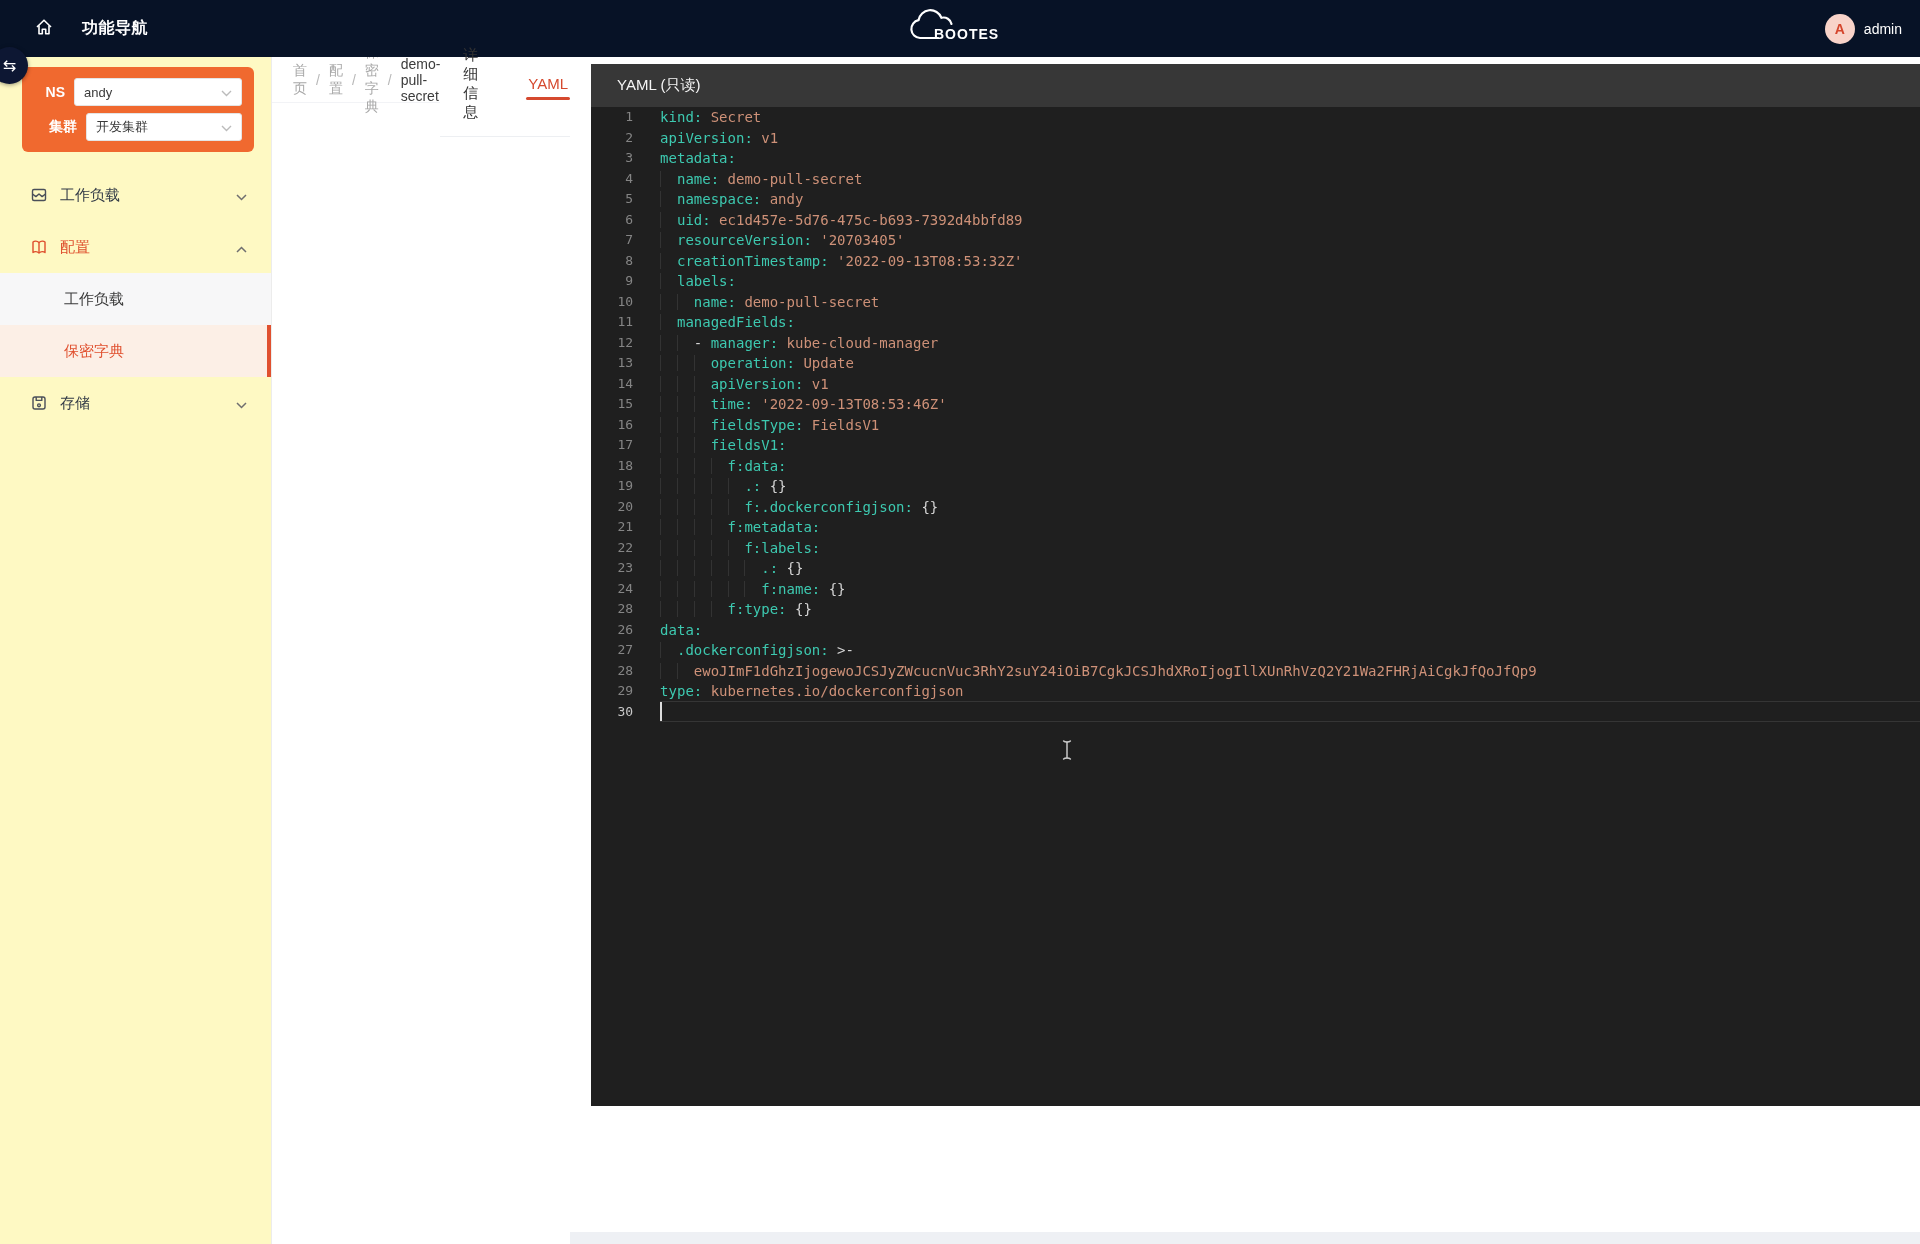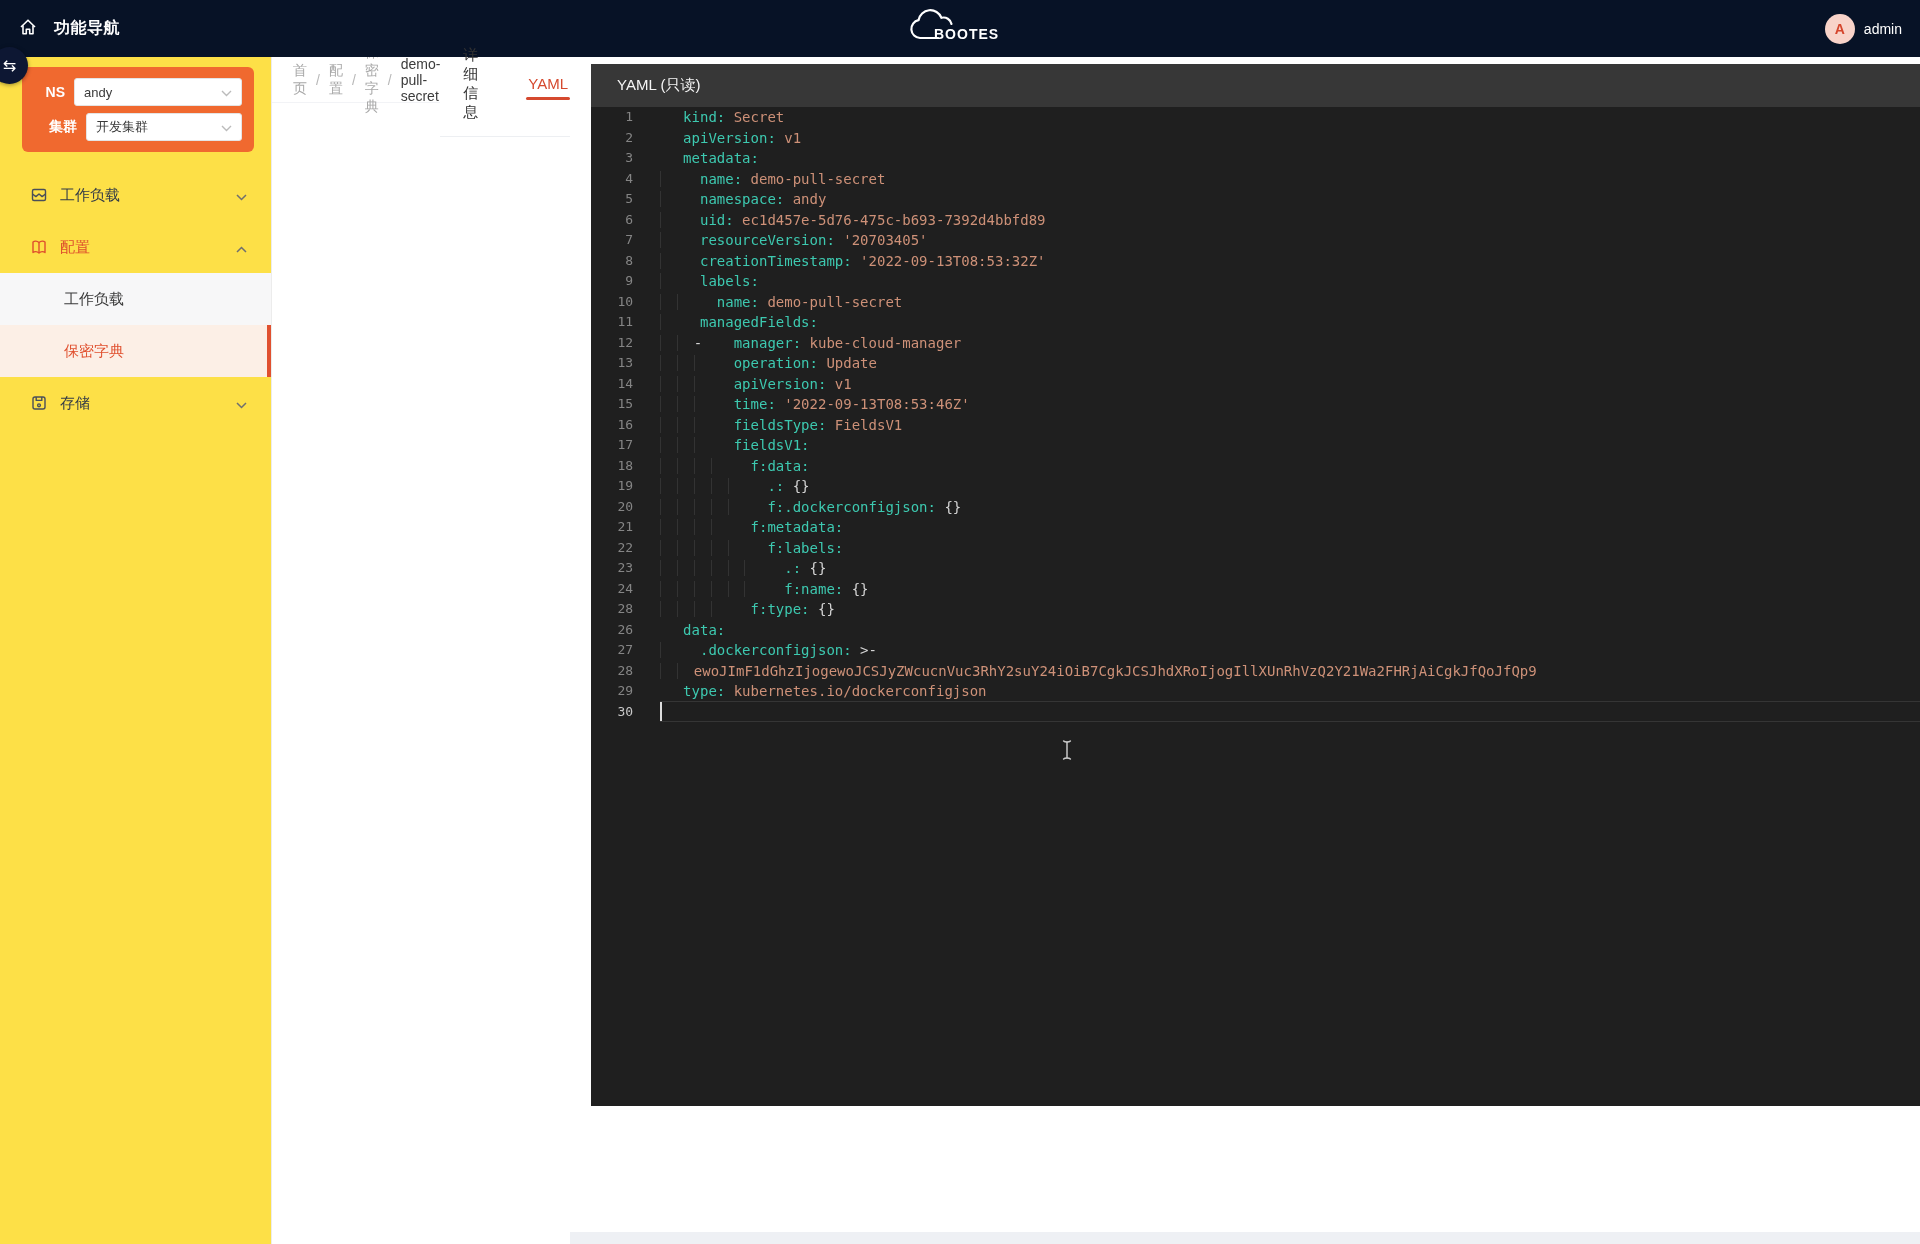--- a/index.html
+++ b/index.html
@@ -2,36 +2,36 @@
 <html><head>
 <meta charset="utf-8">
 <style>
   * { margin:0; padding:0; box-sizing:border-box; }
   html,body { width:1920px; height:1244px; overflow:hidden; background:#eef0f4;
               font-family:"Liberation Sans","DejaVu Sans",sans-serif; }
   .app { width:1920px; height:1244px; display:flex; flex-direction:column; position:relative; }
 
   
   .topbar { height:57px; background:#071226; display:flex; align-items:center; position:relative; flex:0 0 57px; }
-  .nav-left { display:flex; align-items:center; gap:16px; cursor:pointer;margin-left:18px; }
+  .nav-left { display:flex; align-items:center; gap:28px; padding-left:34px; cursor:pointer; }
   .nav-title { color:#fff; font-size:16px; font-weight:bold; letter-spacing:.5px; }
   .logo { position:absolute; left:50%; top:50%; transform:translate(-50%,-50%); }
   .nav-right { margin-left:auto; display:flex; align-items:center; gap:9px; padding-right:18px; cursor:pointer; }
   .avatar { width:30px; height:30px; border-radius:50%; background:#f8d3c9; color:#d5452c;
             font-weight:bold; font-size:14px; display:flex; align-items:center; justify-content:center; }
   .user-name { color:#fff; font-size:14px; }
 
   
   .collapse-btn { position:absolute; left:-9px; top:47px; width:37px; height:37px; border-radius:50%;
                   background:#0d1733; color:#fff; z-index:30; display:flex; align-items:center;
                   justify-content:center; font-size:16px; cursor:pointer; box-shadow:0 1px 4px rgba(0,0,0,.4); }
 
   
   .body { flex:1; display:flex; min-height:0; }
-  .sidebar { flex:0 0 272px; background:#fde047; border-right:1px solid #ececec; position:relative; }
+  .sidebar { flex:0 0 272px; background:#fef9c3; border-right:1px solid #ececec; position:relative; }
 
   .ns-panel { margin:10px 17px 0 22px; background:#f0692f; border-radius:6px; padding:11px 12px 11px 10px; }
   .ns-row { display:flex; align-items:center; margin-bottom:7px; }
   .ns-row:last-child { margin-bottom:0;margin-left:12px; }
   .ns-label { width:42px; text-align:right; padding-right:9px; color:#fff; font-size:14px; font-weight:bold; }
   .select { flex:1; height:28px; background:#fff; border:1px solid #e4e4e4; border-radius:3px;
             display:flex; align-items:center; padding:0 9px; font-size:13px; color:#3a3a3a; cursor:pointer; }
   .select .sel-text { flex:1; }
 
   .menu { margin-top:17px; }
@@ -72,21 +72,21 @@
   .night-toggle { margin-left:auto; display:flex; align-items:flex-end; gap:7px; color:#f0f0f0;
                   font-size:14px; cursor:pointer; }
   .ed-body { position:relative; height:999px; background:#1f1f1f; overflow:hidden; }
 
   .code { position:absolute; left:0; top:0; right:124px; }
   .cl { display:flex; height:20.5px; line-height:20.5px; white-space:pre;
         font-family:"DejaVu Sans Mono",monospace; font-size:14px; }
   .ln { flex:0 0 69px; text-align:right; padding-right:27px; color:#858585; font-size:13px; }
   .ln.cur { color:#c8c8c8; }
   .lc { color:#d4d4d4; }
-  .k { color:#3dc9b0;margin-left:23px; } .v { color:#ce9178; } .p { color:#d4d4d4; }
+  .k { color:#3dc9b0; } .v { color:#ce9178; } .p { color:#d4d4d4; }
   .guide { box-shadow:inset 1px 0 0 rgba(255,255,255,.09); }
 
   .cur-line { position:absolute; left:69px; right:124px; top:594px; height:21px;
               border-top:1px solid rgba(255,255,255,.10); border-bottom:1px solid rgba(255,255,255,.10); }
   .caret { position:absolute; left:69px; top:595px; width:2px; height:19px; background:#dcdcdc; }
 
   .minimap { position:absolute; top:2px; right:14px; width:110px; overflow:hidden; cursor:pointer; }
   .minimap .cl { height:2.05px; line-height:2.05px; font-size:2.6px; }
   .minimap .guide { box-shadow:none; }
   .mm-cursor { height:2px; background:#3e6fb5; width:108px; margin-top:1px; }

